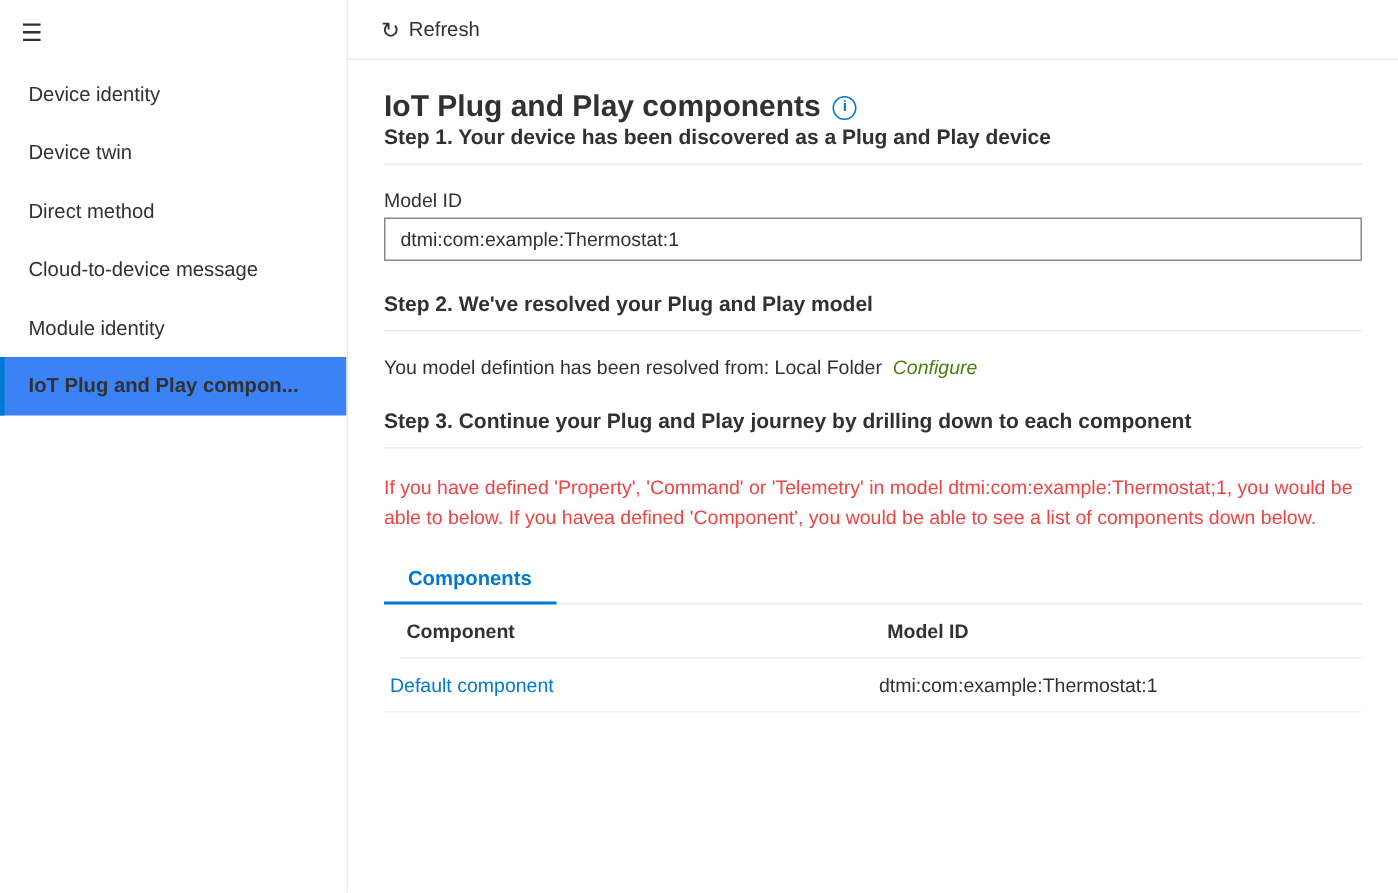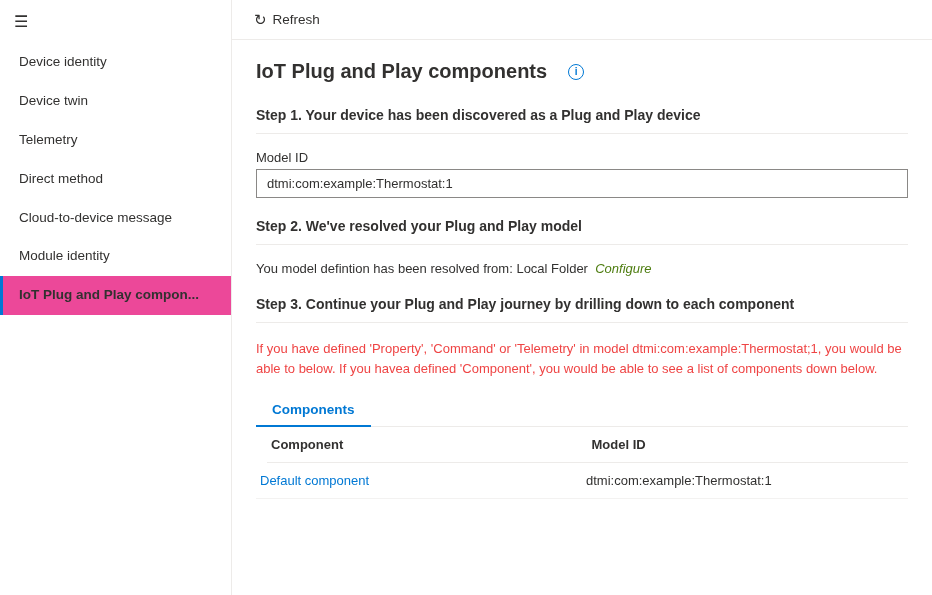--- a/index.html
+++ b/index.html
@@ -24,21 +24,21 @@
     }
     .sidebar-item {
       padding: 10px 16px;
       cursor: pointer;
       font-size: 13.5px;
       color: #323130;
       border-left: 3px solid transparent;
       line-height: 1.4;
     }
     .sidebar-item.active {
-      background: #ec4899;
+      background: #3b82f6;
       border-left: 3px solid #0078d4;
       font-weight: 600;
     }
 
     
     .main {
       flex: 1;
       display: flex;
       flex-direction: column;
       overflow-y: auto;
@@ -76,22 +76,21 @@
       flex: 1;
       overflow-y: auto;
     }
 
     .page-title {
       font-size: 20px;
       font-weight: 600;
       color: #323130;
       display: flex;
       align-items: center;
-      gap: 21px;
-      margin-bottom: 24px;
+      gap: 8px;
     }
     .info-icon {
       width: 16px;
       height: 16px;
       border: 1.5px solid #0078d4;
       border-radius: 50%;
       display: inline-flex;
       align-items: center;
       justify-content: center;
       font-size: 10px;
@@ -200,21 +199,20 @@
       margin: 4px 0 16px 0;
     }
   </style>
 </head>
 <body>
 
 <div class="sidebar">
   <div class="sidebar-hamburger">☰</div>
   <div class="sidebar-item">Device identity</div>
   <div class="sidebar-item">Device twin</div>
-  <div class="sidebar-item">Telemetry</div>
   <div class="sidebar-item">Direct method</div>
   <div class="sidebar-item">Cloud-to-device message</div>
   <div class="sidebar-item">Module identity</div>
   <div class="sidebar-item active">IoT Plug and Play compon...</div>
 </div>
 
 <div class="main">
 
   <div class="toolbar">
     <button class="toolbar-btn">

